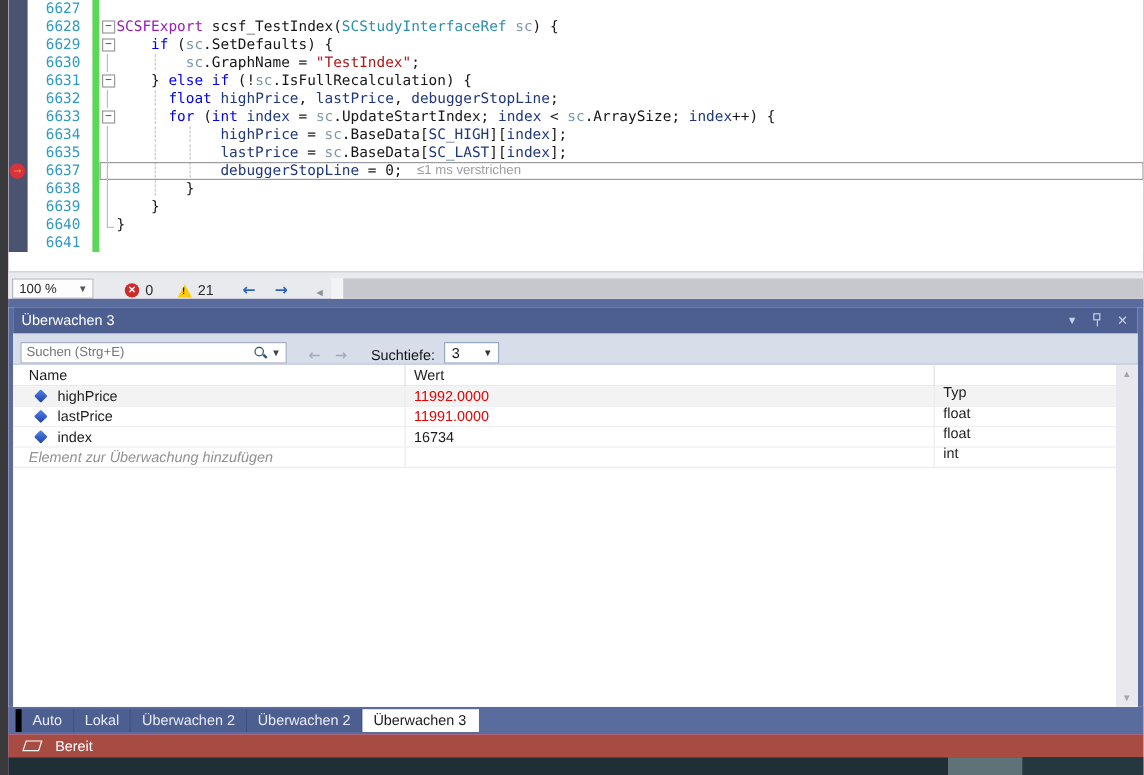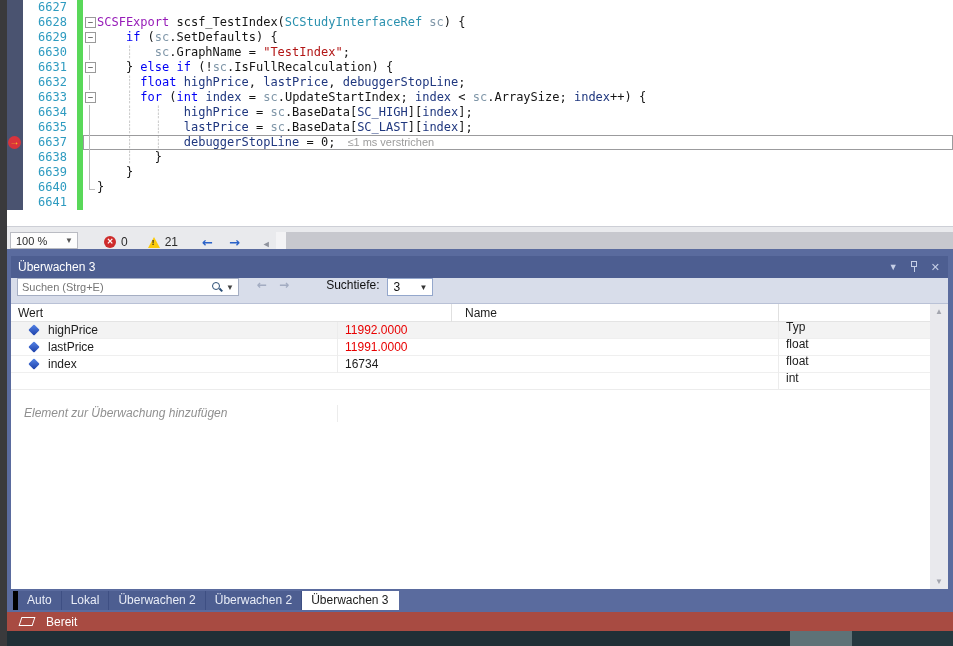--- a/index.html
+++ b/index.html
@@ -55,53 +55,53 @@
            display:flex; flex-direction:column; }
   .wtitle { height:22px; background:#4D5E91; color:#fff; display:flex; align-items:center;
             padding:0 8px 0 7px; font:12px "Liberation Sans",sans-serif; flex:none; }
   .wt-icons { margin-left:auto; display:flex; align-items:center; gap:12px; color:#C6CFE6; }
   .wchev { font-size:9px; }
   .pinicon { position:relative; width:9px; height:12px; display:inline-block; }
   .pinhead { position:absolute; left:1px; top:0; width:6px; height:6px; border:1px solid #C6CFE6; }
   .pinstem { position:absolute; left:4px; top:6px; width:1px; height:5px; background:#C6CFE6; }
   .wclose { font-size:11px; }
 
-  .wtoolbar { height:26px; background:#D8DDEA; border-bottom:1px solid #B9C1D6; display:flex; align-items:flex-start; flex:none; }
+  .wtoolbar { height:26px; background:#D8DDEA; border-bottom:1px solid #B9C1D6; display:flex; align-items:flex-end; flex:none; }
   .searchbox { margin-left:6px; width:222px; height:18px; background:#fff; border:1px solid #A5AEC3;
                display:flex; align-items:center; }
   .searchbox input { border:0; outline:0; flex:1; font:11px "Liberation Sans",sans-serif; color:#444;
                      padding:0 4px; background:transparent; min-width:0; }
   .mag { position:relative; width:12px; height:12px; flex:none; }
   .mag::before { content:""; position:absolute; left:1px; top:1px; width:6px; height:6px;
                  border:1.5px solid #2B4E75; border-radius:50%; }
   .mag::after { content:""; position:absolute; left:8px; top:8px; width:4px; height:1.5px;
                 background:#2B4E75; transform:rotate(45deg); }
   .scaret { font-size:8px; color:#444; padding:0 4px 0 3px; }
   .wnav { margin-left:18px; display:flex; gap:12px; color:#A3ACC2; font:bold 12px "DejaVu Sans",sans-serif; }
-  .depthlbl { margin-left:37px; font:12px "Liberation Sans",sans-serif; color:#111; }
+  .depthlbl { margin-left:20px; font:12px "Liberation Sans",sans-serif; color:#111; }
   .combo { margin-left:7px; width:46px; height:18px; background:#fff; border:1px solid #94A7CC;
            display:flex; align-items:center; padding-left:6px; font:12px "Liberation Sans",sans-serif; color:#111; }
   .combo .caret { margin-left:auto; padding-right:4px; font-size:8px; color:#333; }
 
   .wgrid { position:relative; flex:1; background:#fff; font:12px "Liberation Sans",sans-serif; color:#1c1c1c; overflow:hidden; }
   .ghead { display:flex; height:18px; border-bottom:1px solid #E4E4E4; align-items:center; }
   .ghead .c { height:18px; line-height:18px; border-right:1px solid #E0E0E0; }
   .c.name { width:327px; padding-left:13px; }
   .c.wert { width:441px; padding-left:7px; }
   .c.typ  { width:151px; padding-left:7px; border-right:none !important;margin-top:29px; }
   .grow { display:flex; height:17px; align-items:center; border-bottom:1px solid #EFEFEF; }
   .grow .c { height:17px; line-height:17px; border-right:1px solid #ECECEC; }
   .grow.hl { background:#F3F3F3; }
   .grow .c.name { display:flex; align-items:center; padding-left:19px; }
   .diamond { width:8px; height:8px; background:linear-gradient(135deg,#5585E8,#1C3FA8); transform:rotate(45deg);
              border-radius:1px; margin-right:10px; flex:none; }
   .chgd { color:#E80000; }
   .addrow { display:flex; height:17px; border-bottom:1px solid #ECECEC; }
   .addrow .c { height:17px; line-height:17px; border-right:1px solid #ECECEC; }
-  .addrow .c.name { font-style:italic; color:#909090; padding-left:13px;margin-top:32px; }
+  .addrow .c.name { font-style:italic; color:#909090; padding-left:13px; }
   .vscroll { position:absolute; top:0; right:0; width:18px; bottom:0; background:#E9E9ED; }
   .vscroll .up, .vscroll .down { position:absolute; left:0; width:18px; text-align:center;
             color:#A3A5AE; font-size:8px; }
   .vscroll .up { top:3px; } .vscroll .down { bottom:3px; }
 
   
   .tabstrip { height:23px; background:#5A6B9E; display:flex; padding-left:6px; padding-top:2px; }
   .wtab { height:19px; padding:0 9px; font:12px/19px "Liberation Sans",sans-serif; color:#E9EDF7;
           background:#4D5E91; border-right:1px solid #3E4F83; }
   .wtab.first { border-left:5px solid #000000; }
@@ -256,22 +256,22 @@
           <span>→</span>
         </div>
         <span class="depthlbl">Suchtiefe:</span>
         <div class="combo">
           <span>3</span>
           <span class="caret">▼</span>
         </div>
       </div>
       <div class="wgrid">
         <div class="ghead">
+          <div class="c name">Name</div>
           <div class="c wert">Wert</div>
-          <div class="c name">Name</div>
           <div class="c typ">Typ</div>
         </div>
         <div id="watch-rows">
             <div class="grow hl">
               <div class="c name">
                 <span class="diamond"></span>
                 <span>highPrice</span>
               </div>
               <div class="c wert chgd">11992.0000</div>
               <div class="c typ">float</div>

